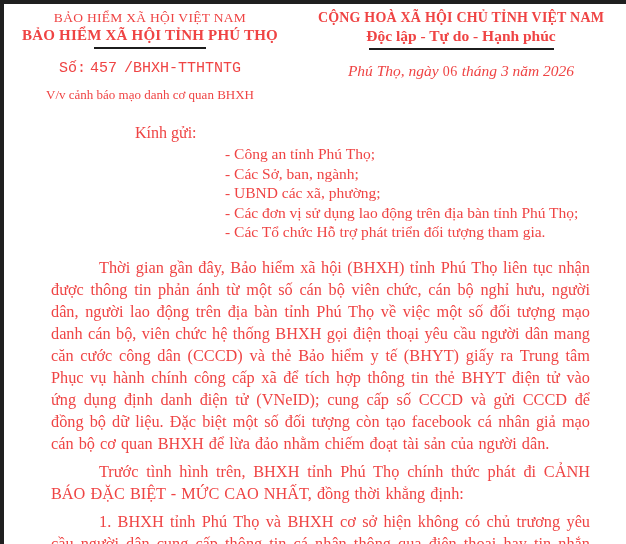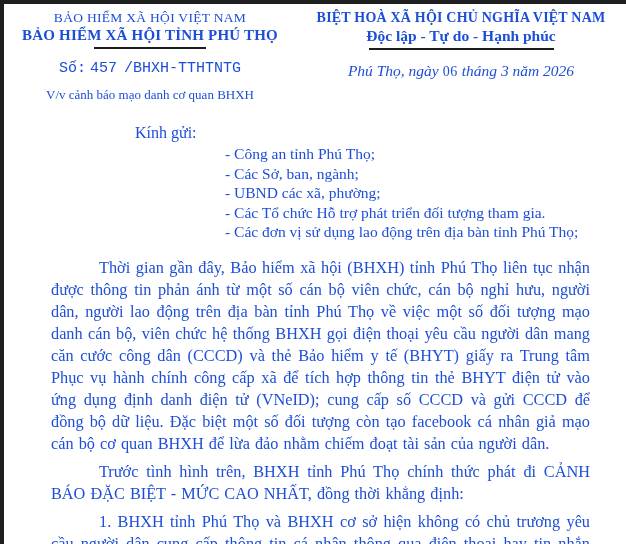--- a/index.html
+++ b/index.html
@@ -10,21 +10,21 @@
   .page {
     position: relative;
     width: 626px;
     height: 544px;
     box-sizing: border-box;
     background: #ffffff;
     border-top: 4px solid #1f1f1f;
     border-left: 4px solid #1f1f1f;
     overflow: hidden;
     font-family: "Liberation Serif", "DejaVu Serif", serif;
-    color: #1d4ed8;
+    color: #ef4444;
   }
   
   .header {
     display: flex;
     margin-top: 5px;
   }
   .header-left {
     width: 292px;
     text-align: center;
     flex-shrink: 0;
@@ -119,40 +119,40 @@
       <div class="org-parent">BẢO HIỂM XÃ HỘI VIỆT NAM</div>
       <div class="org-name">BẢO HIỂM XÃ HỘI TỈNH PHÚ THỌ</div>
       <div class="rule rule-left"></div>
       <div class="doc-number">
         <span>Số:</span><span class="doc-number-value">457</span><span>/BHXH-TTHTNTG</span>
       </div>
       <div class="subject">V/v cảnh báo mạo danh cơ quan BHXH</div>
     </div>
 
     <div class="header-right">
-      <div class="national-title">BIỆT HOÀ XÃ HỘI CHỦ NGHĨA VIỆT NAM</div>
+      <div class="national-title">CỘNG HOÀ XÃ HỘI CHỦ TỈNH VIỆT NAM</div>
       <div class="motto">Độc lập - Tự do - Hạnh phúc</div>
       <div class="rule rule-right"></div>
       <div class="date-line">
         <span>Phú Thọ, ngày</span><span class="date-day">06</span><span>tháng 3 năm 2026</span>
       </div>
     </div>
 
   </div>
 
   <div class="content">
 
     <div class="salutation">Kính gửi:</div>
 
     <div class="recipients">
       <div>- Công an tỉnh Phú Thọ;</div>
       <div>- Các Sở, ban, ngành;</div>
       <div>- UBND các xã, phường;</div>
+      <div>- Các đơn vị sử dụng lao động trên địa bàn tỉnh Phú Thọ;</div>
       <div>- Các Tổ chức Hỗ trợ phát triển đối tượng tham gia.</div>
-      <div>- Các đơn vị sử dụng lao động trên địa bàn tỉnh Phú Thọ;</div>
     </div>
 
     <p class="body-para first">Thời gian gần đây, Bảo hiểm xã hội (BHXH) tỉnh Phú Thọ liên tục nhận được thông tin phản ánh từ một số cán bộ viên chức, cán bộ nghỉ hưu, người dân, người lao động trên địa bàn tỉnh Phú Thọ về việc một số đối tượng mạo danh cán bộ, viên chức hệ thống BHXH gọi điện thoại yêu cầu người dân mang căn cước công dân (CCCD) và thẻ Bảo hiểm y tế (BHYT) giấy ra Trung tâm Phục vụ hành chính công cấp xã để tích hợp thông tin thẻ BHYT điện tử vào ứng dụng định danh điện tử (VNeID); cung cấp số CCCD và gửi CCCD để đồng bộ dữ liệu. Đặc biệt một số đối tượng còn tạo facebook cá nhân giả mạo cán bộ cơ quan BHXH để lừa đảo nhằm chiếm đoạt tài sản của người dân.</p>
 
     <p class="body-para">Trước tình hình trên, BHXH tỉnh Phú Thọ chính thức phát đi CẢNH BÁO ĐẶC BIỆT - MỨC CAO NHẤT, đồng thời khẳng định:</p>
 
     <p class="body-para">1. BHXH tỉnh Phú Thọ và BHXH cơ sở hiện không có chủ trương yêu cầu người dân cung cấp thông tin cá nhân thông qua điện thoại hay tin nhắn hoặc các hình thức khác và không thu bất cứ một khoản phí nào trong việc giải quyết chế độ BHXH, BHYT.</p>
 
   </div>
 

